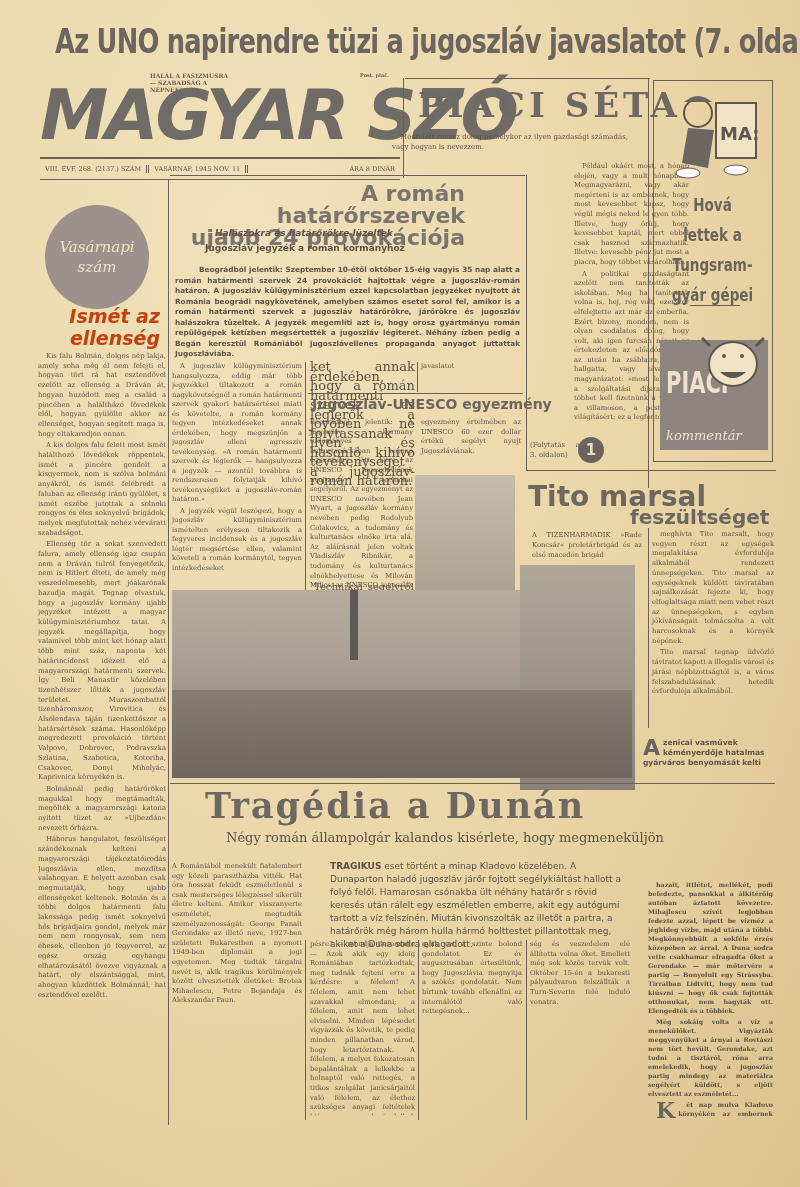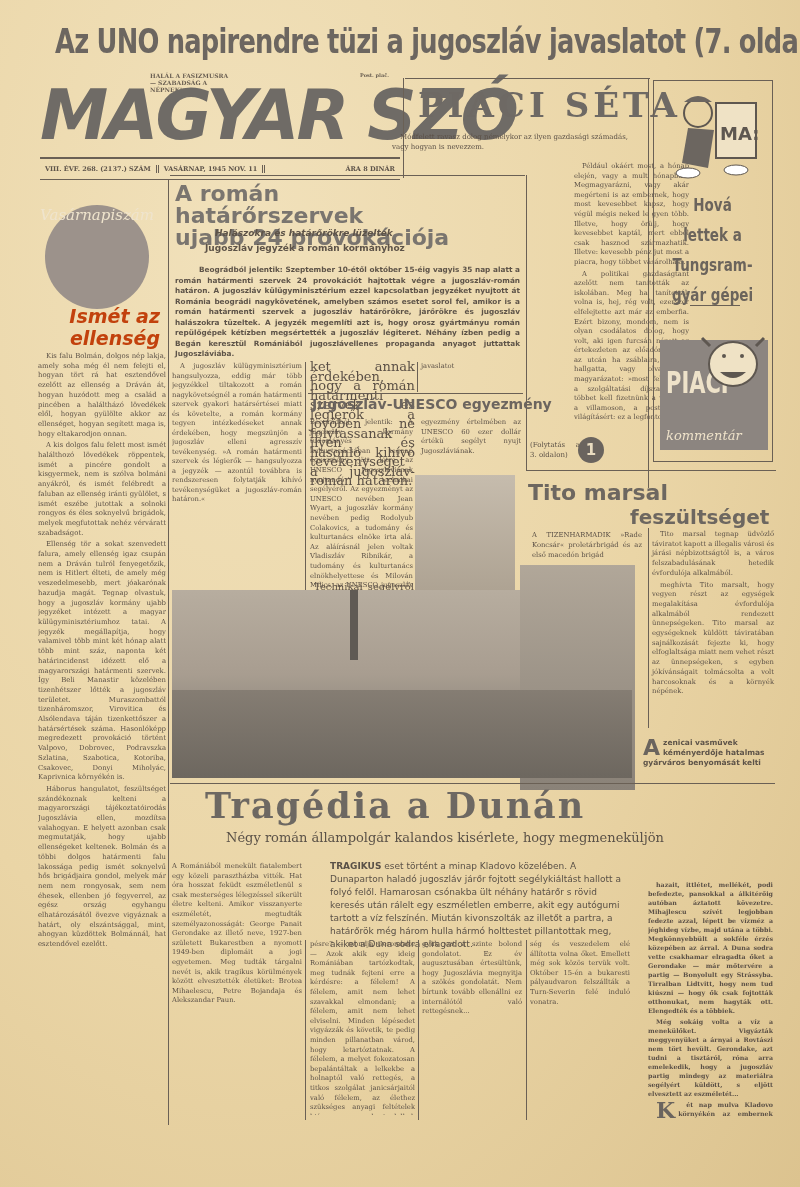--- a/index.html
+++ b/index.html
@@ -19,48 +19,48 @@
   .masthead-motto { left:150px; top:72px; font-size:6px; font-weight:bold; line-height:7px; color:#6a5f52; }
   .masthead-post { left:360px; top:72px; font-size:5px; font-weight:bold; color:#6a5f52; }
   .masthead-title {
     left:40px; top:80px; font-family:"DejaVu Sans", sans-serif; font-weight:bold;
     font-size:70px; font-style:italic; color:#6f6b66; letter-spacing:-3px; line-height:70px;
     transform:scaleX(0.98); transform-origin:left top; white-space:nowrap;
   }
   .info-bar {
     left:40px; top:157px; width:360px; height:20px;
     border-top:2px solid #6a6055; border-bottom:1px solid #6a6055;
-    display:flex; font-size:6.5px; font-weight:bold; align-items:center; color:#5d5349;
+    display:flex; font-size:6.5px; font-weight:normal; align-items:center; color:#5d5349;
   }
   .info-bar span { padding:0 5px; border-right:3px double #6a6055; white-space:nowrap; }
   .info-bar span:last-child { border-right:none; margin-left:auto; }
   .piaci-title {
     left:418px; top:85px; font-family:"DejaVu Serif", serif; font-weight:bold;
     font-size:34px; letter-spacing:4px; color:#6e6964;
   }
   .col-text { font-size:7px; line-height:10px; text-align:justify; color:#5b5046; }
   .col-text p { margin:0 0 2px 0; text-indent:8px; }
   .rule-v { width:1px; background:#6a6055; }
   .rule-h { height:1px; background:#6a6055; }
   .roman-head {
-    left:175px; top:183px; width:290px; text-align:left;
+    left:175px; top:183px; width:290px; text-align:right;
     font-family:"DejaVu Sans", sans-serif; font-weight:bold; font-size:22px; line-height:22px;
     color:#7a756f;
   }
   .roman-sub1 { left:215px; top:228px; font-size:9px; font-style:italic; font-weight:bold; color:#5d5348; font-family:"DejaVu Sans", sans-serif; }
   .roman-sub2 { left:205px; top:243px; font-size:9px; font-weight:bold; color:#5d5348; font-family:"DejaVu Sans", sans-serif; }
   .roman-lead { left:175px; top:265px; width:345px; font-size:7.3px; line-height:10.5px; font-weight:bold; font-family:"DejaVu Sans", sans-serif; color:#5d5348; text-align:justify; text-indent:24px; }
   .circle-stamp {
     left:45px; top:205px; width:104px; height:104px; border-radius:50%;
-    background:#9c928b; display:flex; flex-direction:row; align-items:flex-start; justify-content:center;
+    background:#9c928b; display:flex; flex-direction:column; align-items:center; justify-content:center;
     color:#efe4cd; font-style:italic; font-size:15px; line-height:20px; font-family:"DejaVu Serif", serif;
   }
   .ismet { left:40px; top:305px; width:120px; text-align:right; font-family:"DejaVu Sans", sans-serif; font-weight:bold; font-style:italic; font-size:19px; line-height:22px; color:#c2410c; }
   .unesco-head { left:312px; top:396px; font-family:"DejaVu Sans", sans-serif; font-weight:bold; font-size:14px; color:#6c655f; white-space:nowrap; }
-  .tito-head1 { left:528px; top:480px; font-family:"DejaVu Sans", sans-serif; font-weight:bold; font-size:22px; color:#6d6760; }
+  .tito-head1 { left:528px; top:480px; font-family:"DejaVu Sans", sans-serif; font-weight:bold; font-size:28px; color:#6d6760; }
   .tito-head2 { left:630px; top:505px; font-family:"DejaVu Sans", sans-serif; font-weight:bold; font-size:20px; color:#6d6760; }
   .photo {
     left:172px; top:590px; width:460px; height:188px;
     background: linear-gradient(180deg,#b7ad9f 0%, #a89d90 45%, #8f877d 70%, #7a736b 100%);
   }
   .photo-top { left:415px; top:475px; width:100px; height:115px; background:linear-gradient(180deg,#c6bcad,#aea393); }
   .photo-right { left:520px; top:565px; width:115px; height:225px; background:linear-gradient(180deg,#b1a799,#8a8278); }
   .photo-tower { left:350px; top:590px; width:8px; height:70px; background:#5f5a54; }
   .photo-ground { left:172px; top:690px; width:460px; height:88px; background:linear-gradient(180deg,#857d73,#6d675f); }
   .tragedia { left:205px; top:785px; font-family:"DejaVu Serif", serif; font-weight:bold; font-size:35px; letter-spacing:2px; color:#6d6862; white-space:nowrap; }
@@ -134,52 +134,54 @@
 </div>
 <div class="abs ismet">
   <div>Ismét az</div>
   <div>ellenség</div>
 </div>
 <div class="abs rule-v" style="left:168px; top:180px; height:945px;"></div>
 <div class="abs col-text" style="left:38px; top:352px; width:128px; height:760px; overflow:hidden; font-size:6.9px; line-height:9.7px;">
   <p>Kis falu Bolmán, dolgos nép lakja, amely soha még él nem felejti el, hogyan tört rá hat esztendővel ezelőtt az ellenség a Dráván át, hogyan huzódott meg a család a pincében a haláltházó lövedékek elől, hogyan gyülölte akkor az ellenséget, hogyan segített maga is, hogy eltakarodjon onnan.</p>
   <p>A kis dolgos falu felett most ismét halálthozó lövedékek röppentek, ismét a pincére gondolt a kisgyermek, nem is szólva bolmáni anyákról, és ismét felébredt a faluban az ellenség iránti gyülölet, s ismét eszébe jutottak a solnoki rongyos és éles soknyelvű brigádok, melyek megfutottak nehéz vérváratt szabadságot.</p>
   <p>Ellenség tör a sokat szenvedett falura, amely ellenség igaz csupán nem a Dráván tulról fenyegetőzik, nem is Hitlert élteti, de amely még veszedelmesebb, mert jóakarónak hazudja magát. Tegnap olvastuk, hogy a jugoszláv kormány ujabb jegyzéket intézett a magyar külügyminisztériumhoz tatai. A jegyzék megállapítja, hogy valamivel több mint két hónap alatt több mint száz, naponta két határincidenst idézett elő a magyarországi határmenti szervek. Így Beli Manastir közelében tizenhétszer lőtték a jugoszláv területet. Muraszombattól tizenháromszor, Virovitica és Alsólendava táján tizenkettőszer a határsértések száma. Hasonlóképp megredezett provokáció történt Valpovo, Dobrovec, Podravszka Szlatina, Szabotica, Kotoriba, Csakovec, Donyi Miholyác, Kaprivnica környékén is.</p>
+  <p>Bolmánnál pedig határőröket magukkal hogy megtámadták, megölték a magyarországi katona nyitott tüzet az »Ujbezdán« nevezett őrházra.</p>
   <p>Háborus hangulatot, feszültséget szándékoznak kelteni a magyarországi tájékoztatóirodás Jugoszlávia ellen, mozdítsa valahogyan. E helyett azonban csak megmutatják, hogy ujabb ellenségeket keltenek. Bolmán és a többi dolgos határmenti falu lakossága pedig ismét soknyelvű hős brigádjaira gondol, melyek már nem nem rongyosak, sem nem éhesek, ellenben jó fegyverrel, az egész ország egyhangu elhatározásától övezve vigyáznak a határt, oly elszántsággal, mint, ahogyan küzdöttek Bolmánnál, hat esztendővel ezelőtt.</p>
 </div>
 
 <div class="abs roman-head">
   <div>A román határőrszervek</div>
   <div>ujabb 24 provokációja</div>
 </div>
 <div class="abs roman-sub1">Halászokra és határőrökre lüzeltek</div>
 <div class="abs roman-sub2">Jugoszláv jegyzék a román kormányhoz</div>
 <div class="abs roman-lead">Beográdból jelentik: Szeptember 10-étől október 15-éig vagyis 35 nap alatt a román határmenti szervek 24 provokációt hajtottak végre a jugoszláv-román határon. A jugoszláv külügyminisztérium ezzel kapcsolatban jegyzéket nyujtott át Románia beográdi nagykövetének, amelyben számos esetet sorol fel, amikor is a román határmenti szervek a jugoszláv határőrökre, járőrökre és jugoszláv halászokra tüzeltek. A jegyzék megemlíti azt is, hogy orosz gyártmányu román repülőgépek kétízben megsértették a jugoszláv légiteret. Néhány ízben pedig a Begán keresztül Romániából jugoszlávellenes propaganda anyagot juttattak Jugoszláviába.</div>
 <div class="abs rule-v" style="left:305px; top:362px; height:230px;"></div>
 <div class="abs col-text" style="left:172px; top:362px; width:130px; height:230px; overflow:hidden; font-size:6.8px; line-height:9.5px;">
   <p>A jugoszláv külügyminisztérium hangsulyozza, eddig már több jegyzékkel tiltakozott a román nagykövetségnél a román határmenti szervek gyakori határsértései miatt és követelte, a román kormány tegyen intézkedéseket annak érdekében, hogy megszünjön a jugoszláv elleni agresszív tevékenység. »A román határmenti szervek és légierők — hangsulyozza a jegyzék — azontúl továbbra is rendszeresen folytatják kihívó tevékenységüket a jugoszláv-román határon.«</p>
+  <p>A jegyzék végül leszögezi, hogy a jugoszláv külügyminisztérium ismételten erélyesen tiltakozik a fegyveres incidensek és a jugoszláv légtér megsértése ellen, valamint követeli a román kormánytól, tegyen intézkedéseket</p>
 </div>
 <div class="abs col-text" style="left:310px; top:362px; width:105px; font-size:13px; line-height:9.5px;">ket annak érdekében, hogy a román határmenti szervek és légierők a jövőben ne folytassanak ilyen és hasonló kihívó tevékenységet a jugoszláv-román határon.</div>
 <div class="abs rule-v" style="left:417px; top:362px; height:30px;"></div>
 <div class="abs col-text" style="left:421px; top:362px; width:100px; font-size:6.8px; line-height:9.5px;">javaslatot</div>
 
 <div class="abs rule-h" style="left:308px; top:393px; width:215px;"></div>
 <div class="abs unesco-head">Jugoszláv-UNESCO egyezmény</div>
 <div class="abs col-text" style="left:310px; top:418px; width:103px; font-size:6.8px; line-height:9.6px;">Beográdból jelentik: A jugoszláv kormány tudományés kulturtanácsában tegnap egyezmény jött létre az UNESCO Jugoszláviának nyujtandó technikai segélyéről. Az egyezményt az UNESCO nevében Jean Wyart, a jugoszláv kormány nevében pedig Rodolyub Colakovics, a tudomány és kulturtanács elnöke irta alá. Az aláírásnál jelen voltak Vladiszláv Ribnikár, a tudomány és kulturtanács elnökhelyettese és Milován Milics, az UNESCO jugoszláv nemzeti bizottságának titkára.</div>
 <div class="abs col-text" style="left:421px; top:418px; width:100px; font-size:6.8px; line-height:9.6px;">egyezmény értelmében az UNESCO 60 ezer dollár értékü segélyt nyujt Jugoszláviának.</div>
 <div class="abs col-text" style="left:314px; top:582px; width:100px; font-size:10px;">Technikai segélyről szóló</div>
 
 <div class="abs rule-h" style="left:526px; top:470px; width:250px;"></div>
 <div class="abs tito-head1">Tito marsal</div>
 <div class="abs tito-head2">feszültséget</div>
 <div class="abs col-text" style="left:532px; top:530px; width:110px; font-size:6.8px;">A TIZENHARMADIK »Rade Koncsár« proletárbrigád és az első macedón brigád</div>
 <div class="abs rule-v" style="left:648px; top:528px; height:200px;"></div>
 <div class="abs col-text" style="left:652px; top:530px; width:122px; font-size:6.8px; line-height:9.7px;">
+  <p>meghívta Tito marsalt, hogy vegyen részt az egységek megalakítása évfordulója alkalmából rendezett ünnepségeken. Tito marsal az egységeknek küldött táviratában sajnálkozását fejezte ki, hogy elfoglaltsága miatt nem vehet részt az ünnepségeken, s egyben jókívánságait tolmácsolta a volt harcosoknak és a környék népének.</p>
   <p>Tito marsal tegnap üdvözlő táviratot kapott a illegalis városi és járási népbizottságtól is, a város felszabadulásának hetedik évfordulója alkalmából.</p>
-  <p>meghívta Tito marsalt, hogy vegyen részt az egységek megalakítása évfordulója alkalmából rendezett ünnepségeken. Tito marsal az egységeknek küldött táviratában sajnálkozását fejezte ki, hogy elfoglaltsága miatt nem vehet részt az ünnepségeken, s egyben jókívánságait tolmácsolta a volt harcosoknak és a környék népének.</p>
 </div>
 
 <div class="abs photo-top"></div>
 <div class="abs photo"></div>
 <div class="abs photo-right"></div>
 <div class="abs photo-ground"></div>
 <div class="abs photo-tower"></div>
 <div class="abs zenica">
   <span class="dropcap">A</span>
   <span>zenicai vasművek kéményerdője hatalmas gyárváros benyomását kelti</span>

